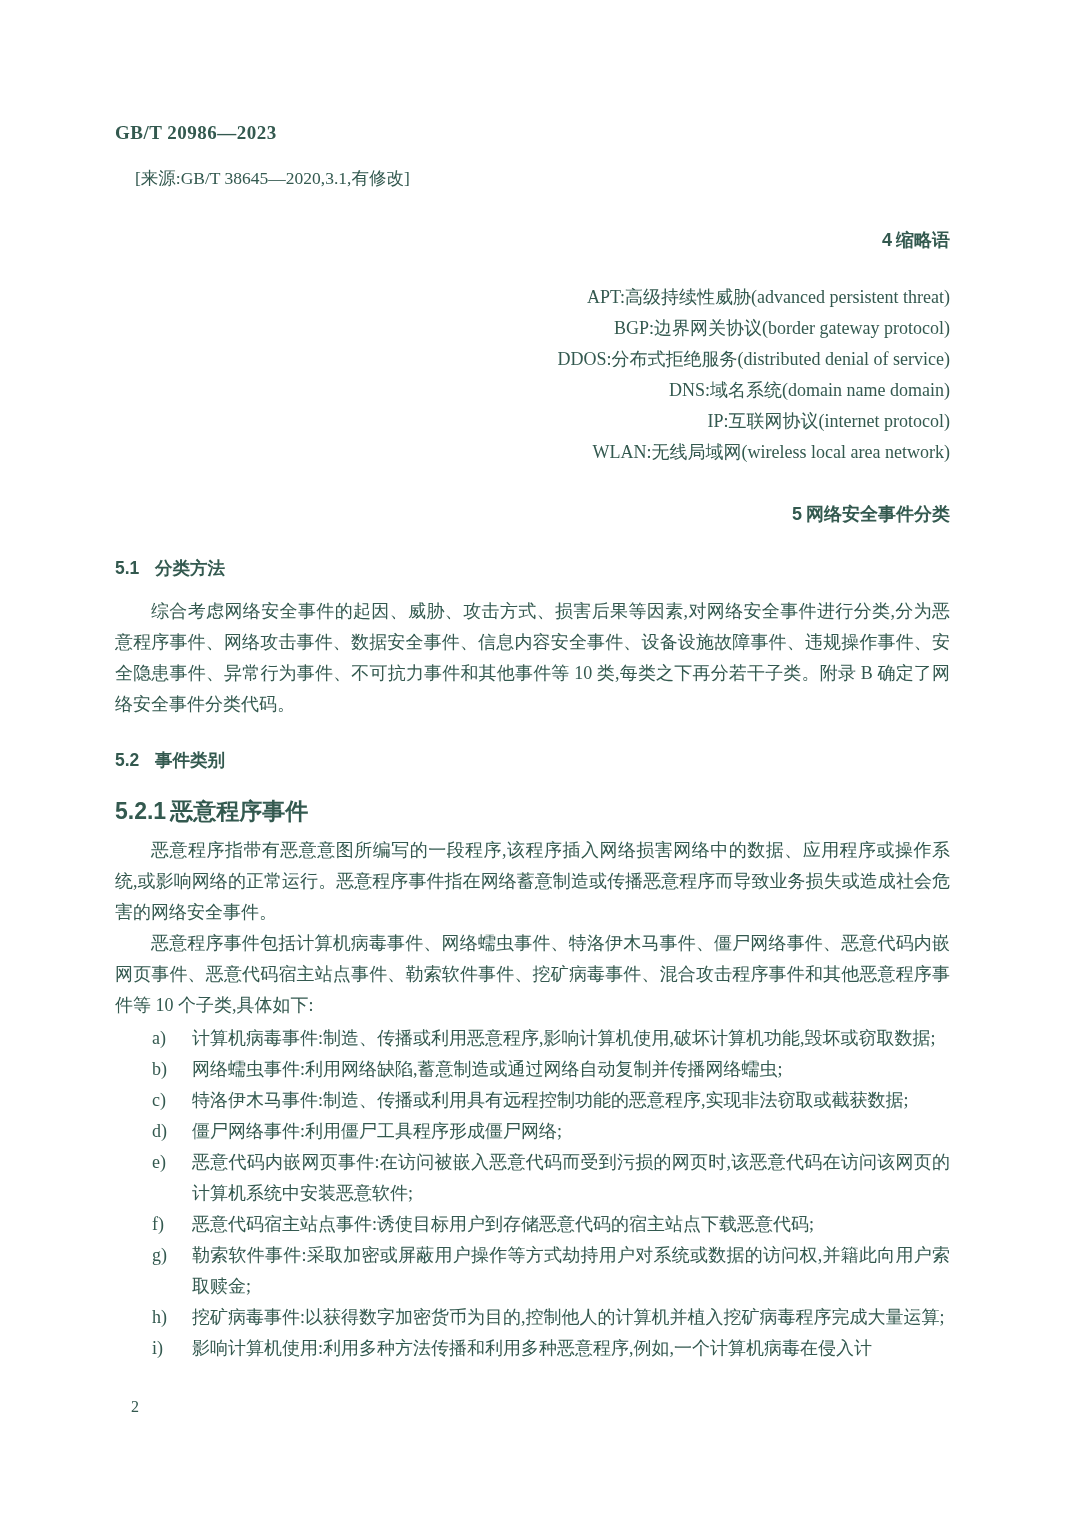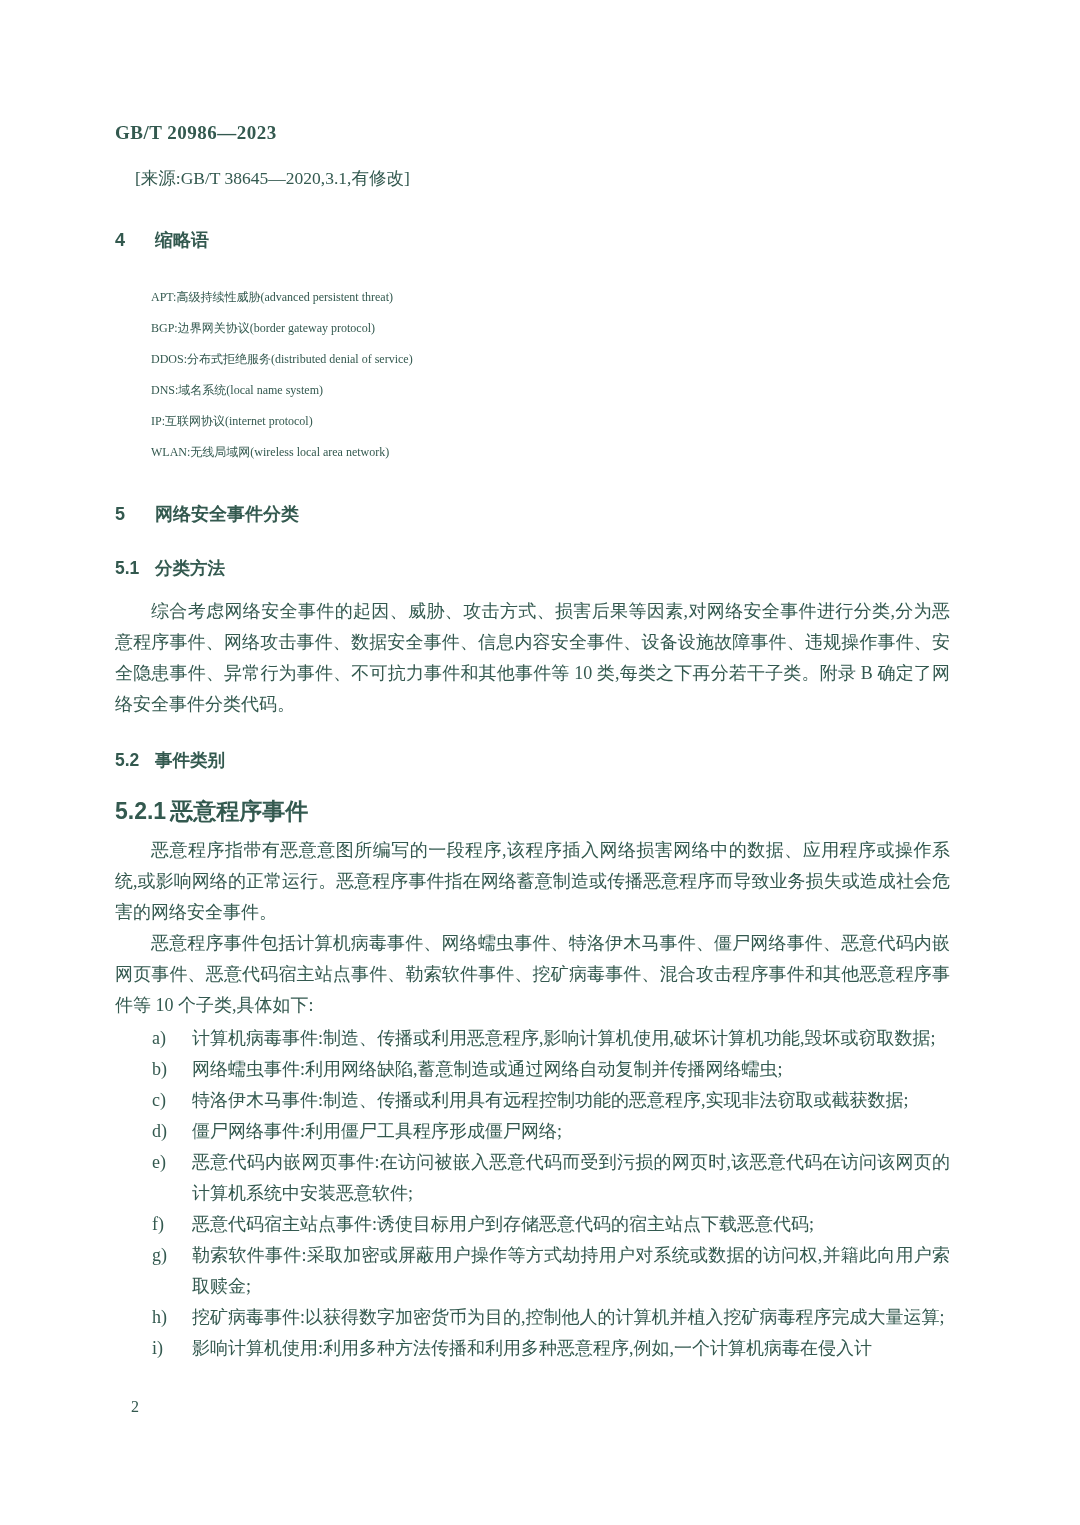--- a/index.html
+++ b/index.html
@@ -29,36 +29,37 @@
   .source-note {
     font-size: 17.5px;
     margin-left: 20px;
     margin-bottom: 38px;
   }
   .h1, .h2, .h3 {
     font-family: "Liberation Sans", "DejaVu Sans", sans-serif;
     font-weight: bold;
     color: var(--ink);
   }
-  .h1 { font-size: 18px; margin: 34px 0 30px 0; }
+  .h1 { font-size: 18px; margin: 34px 0 30px 0; text-align: right; }
   .h2 { font-size: 17.5px; margin: 28px 0 16px 0; }
   .h3 { font-size: 23px; margin: 24px 0 8px 0; }
   .hnum { display: inline-block; min-width: 36px; margin-right: 4px; }
   p.body-text {
     font-size: 18px;
     line-height: 31px;
     margin: 0;
     text-indent: 2em;
     text-align: justify;
   }
   .abbr-list { margin: 0 0 26px 0; }
   .abbr-item {
-    font-size: 12px;
+    font-size: 18px;
     line-height: 31px;
     margin-left: 36px;
+    text-align: right;
   }
   .sub-list { margin-top: 2px; }
   .li {
     display: flex;
     margin-left: 37px;
     font-size: 18px;
     line-height: 31px;
     text-align: justify;
   }
   .li-label { flex: 0 0 40px; }
@@ -81,21 +82,21 @@
 
   <div class="h1">
     <span class="hnum">4</span><span>缩略语</span>
   </div>
 
 
   <div class="abbr-list">
     <div class="abbr-item">APT:高级持续性威胁(advanced persistent threat)</div>
     <div class="abbr-item">BGP:边界网关协议(border gateway protocol)</div>
     <div class="abbr-item">DDOS:分布式拒绝服务(distributed denial of service)</div>
-    <div class="abbr-item">DNS:域名系统(local name system)</div>
+    <div class="abbr-item">DNS:域名系统(domain name domain)</div>
     <div class="abbr-item">IP:互联网协议(internet protocol)</div>
     <div class="abbr-item">WLAN:无线局域网(wireless local area network)</div>
   </div>
 
   <div class="h1">
     <span class="hnum">5</span><span>网络安全事件分类</span>
   </div>
 
   <div class="h2">
     <span class="hnum">5.1</span><span>分类方法</span>

